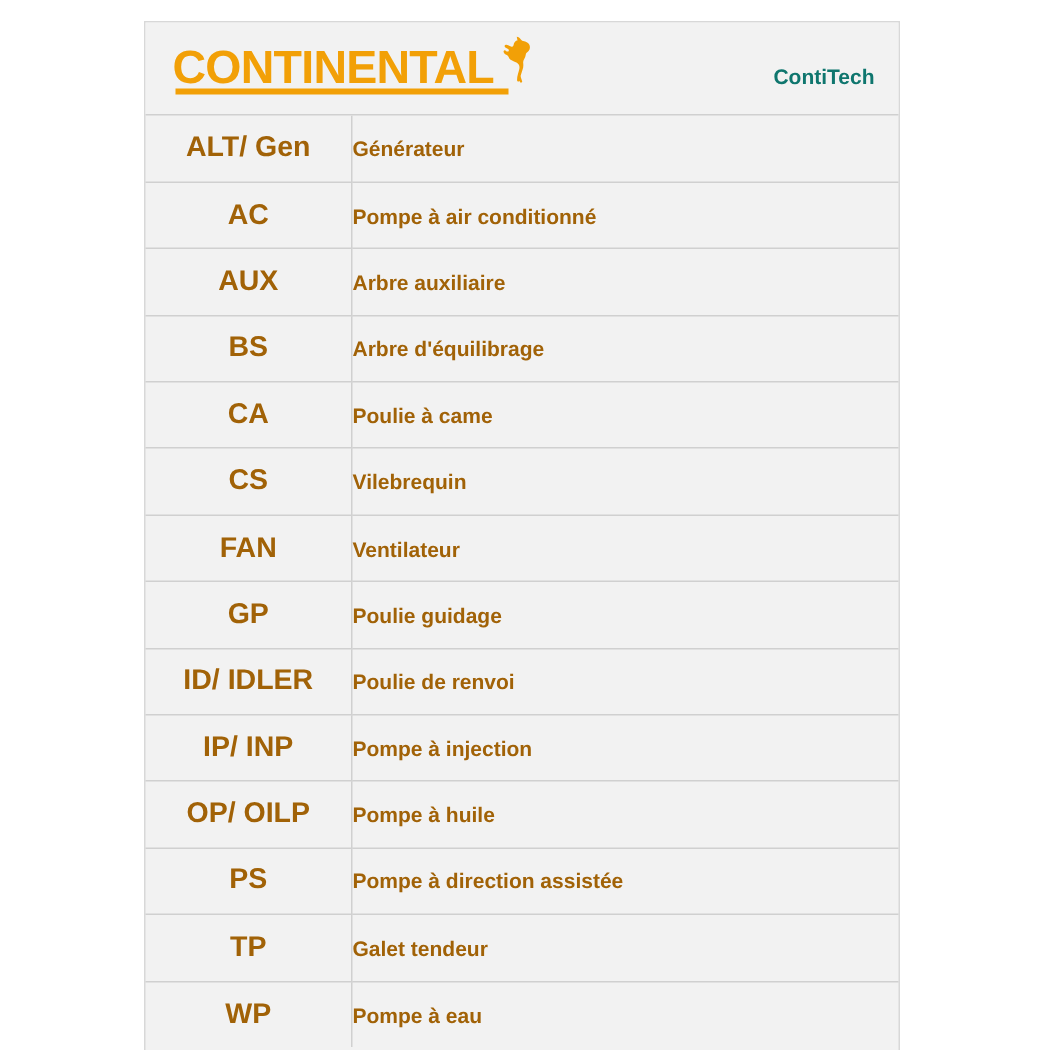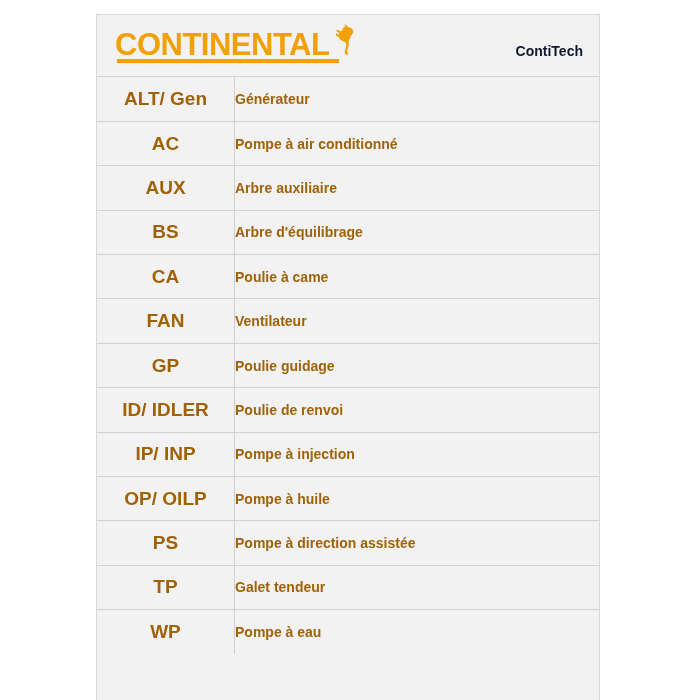--- a/index.html
+++ b/index.html
@@ -69,21 +69,21 @@
     width: 222px;
     height: 4px;
     background: #f2a007;
   }
   .conti-tech {
     position: absolute;
     right: 16px;
     top: 28px;
     font-size: 14px;
     font-weight: bold;
-    color: #0f172a;
+    color: #0f766e;
     letter-spacing: 0px;
   }
   .table {
     width: 100%;
     border-collapse: collapse;
     table-layout: fixed;
   }
   .table tr {
     height: 44.4px;
   }
@@ -146,20 +146,24 @@
         </tr>
         <tr>
           <td class="col-abbr">BS</td>
           <td class="col-desc">Arbre d'équilibrage</td>
         </tr>
         <tr>
           <td class="col-abbr">CA</td>
           <td class="col-desc">Poulie à came</td>
         </tr>
         <tr>
+          <td class="col-abbr">CS</td>
+          <td class="col-desc">Vilebrequin</td>
+        </tr>
+        <tr>
           <td class="col-abbr">FAN</td>
           <td class="col-desc">Ventilateur</td>
         </tr>
         <tr>
           <td class="col-abbr">GP</td>
           <td class="col-desc">Poulie guidage</td>
         </tr>
         <tr>
           <td class="col-abbr">ID/ IDLER</td>
           <td class="col-desc">Poulie de renvoi</td>

